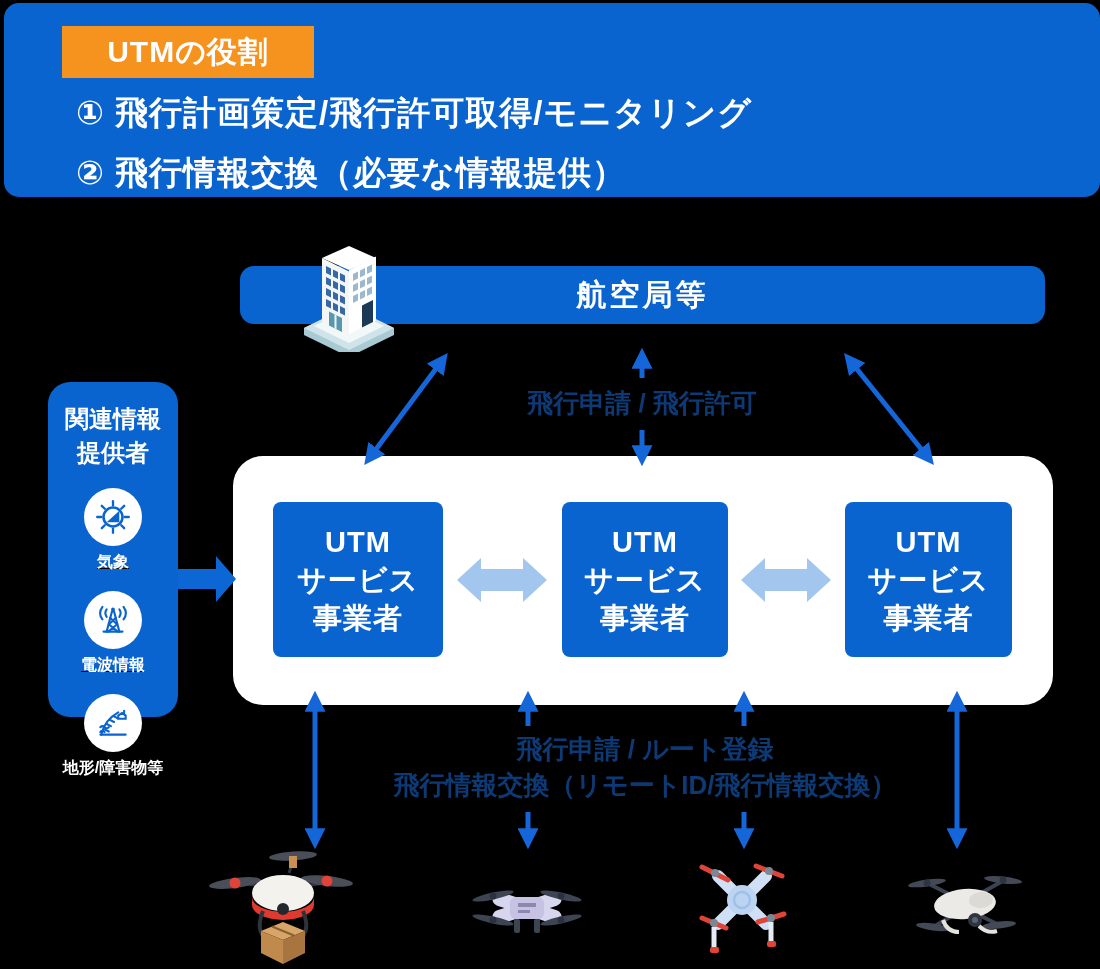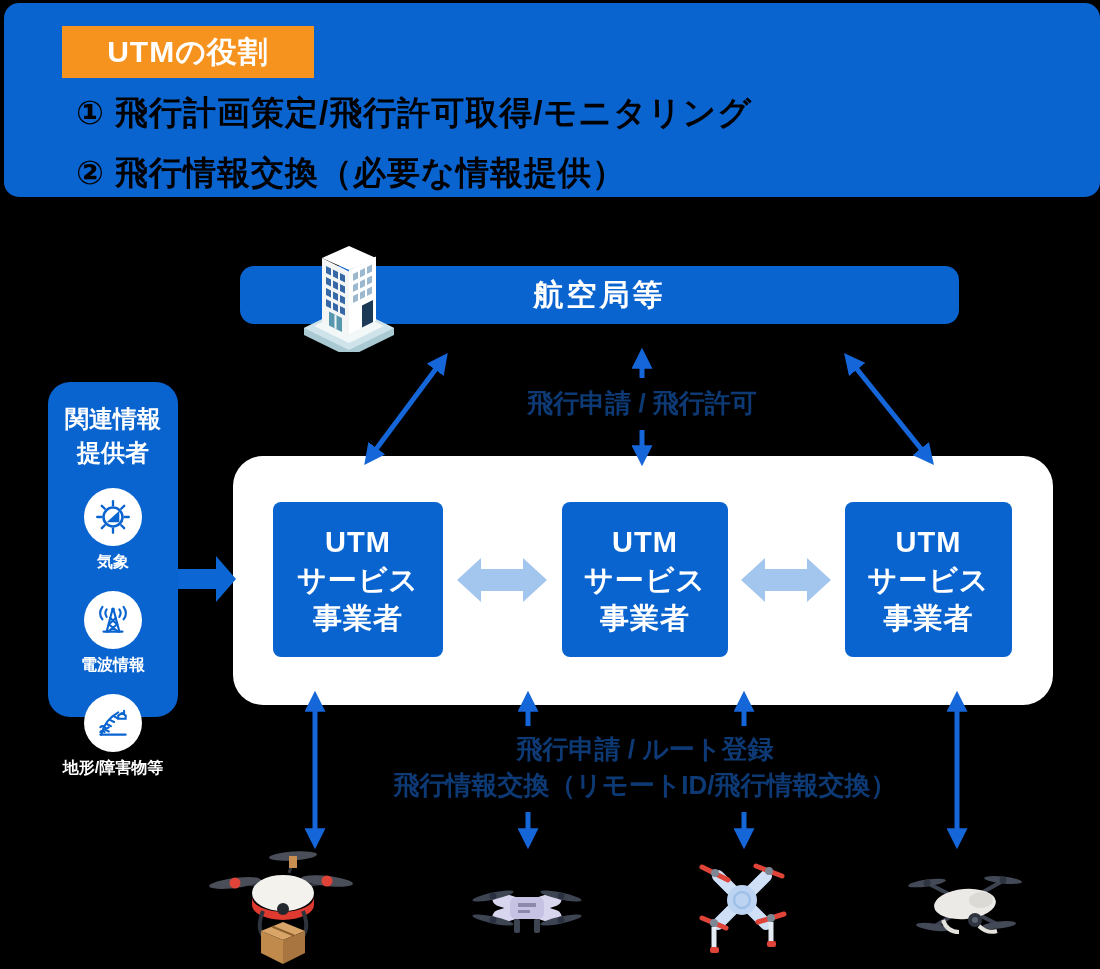--- a/index.html
+++ b/index.html
@@ -7,37 +7,37 @@
     position:relative;width:1100px;height:969px;background:#000;overflow:hidden;
     font-family:"Liberation Sans","DejaVu Sans",sans-serif;
   }
   
   .banner{position:absolute;left:4px;top:3px;right:0;height:194px;background:#0a64d0;z-index:1;border-radius:15px;}
   .badge{
     position:absolute;left:58px;top:23px;width:252px;height:52px;background:#f6921e;
     color:#fff;font-size:30px;font-weight:700;display:flex;align-items:center;justify-content:center;
     letter-spacing:1px;
   }
-  .banner-line{position:absolute;left:72px;color:#000000;font-size:33px;font-weight:700;letter-spacing:1px;white-space:nowrap;text-align:center;}
+  .banner-line{position:absolute;left:72px;color:#ffffff;font-size:33px;font-weight:700;letter-spacing:1px;white-space:nowrap;text-align:center;}
   .banner-line.l1{top:88px;}
   .banner-line.l2{top:148px;}
   
   .aviation-bar{
-    position:absolute;left:240px;top:266px;width:719px;height:58px;background:#0a64d0;border-radius:14px;
+    position:absolute;left:240px;top:266px;width:805px;height:58px;background:#0a64d0;border-radius:14px;
     display:flex;align-items:center;justify-content:center;color:#fff;font-size:30px;font-weight:700;
     letter-spacing:3px;z-index:2;
   }
   .building{position:absolute;left:298px;top:230px;width:102px;height:122px;z-index:3;}
   
   .providers{
     position:absolute;left:48px;top:382px;width:130px;height:335px;background:#0a64d0;border-radius:22px;
     display:flex;flex-direction:column;align-items:center;padding-top:20px;box-sizing:border-box;z-index:2;
   }
   .providers .title{color:#fff;font-size:24px;font-weight:700;line-height:34px;text-align:center;}
-  .provider-item{display:flex;flex-direction:column;align-items:center;margin-top:18px;}
+  .provider-item{display:flex;flex-direction:column;align-items:center;margin-top:18px;text-decoration:underline;}
   .provider-item .circle{
     width:58px;height:58px;border-radius:50%;background:#fff;display:flex;align-items:center;justify-content:center;
   }
   .provider-item .plabel{color:#fff;font-size:16px;font-weight:700;margin-top:6px;white-space:nowrap;}
   
   .panel{position:absolute;left:233px;top:456px;width:820px;height:249px;background:#fff;border-radius:30px;z-index:2;}
   .utm-box{
     position:absolute;background:#0a64d0;border-radius:8px;color:#fff;font-size:29px;font-weight:700;
     line-height:38px;display:flex;flex-direction:column;align-items:center;justify-content:center;
     text-align:center;z-index:3;letter-spacing:1px;

